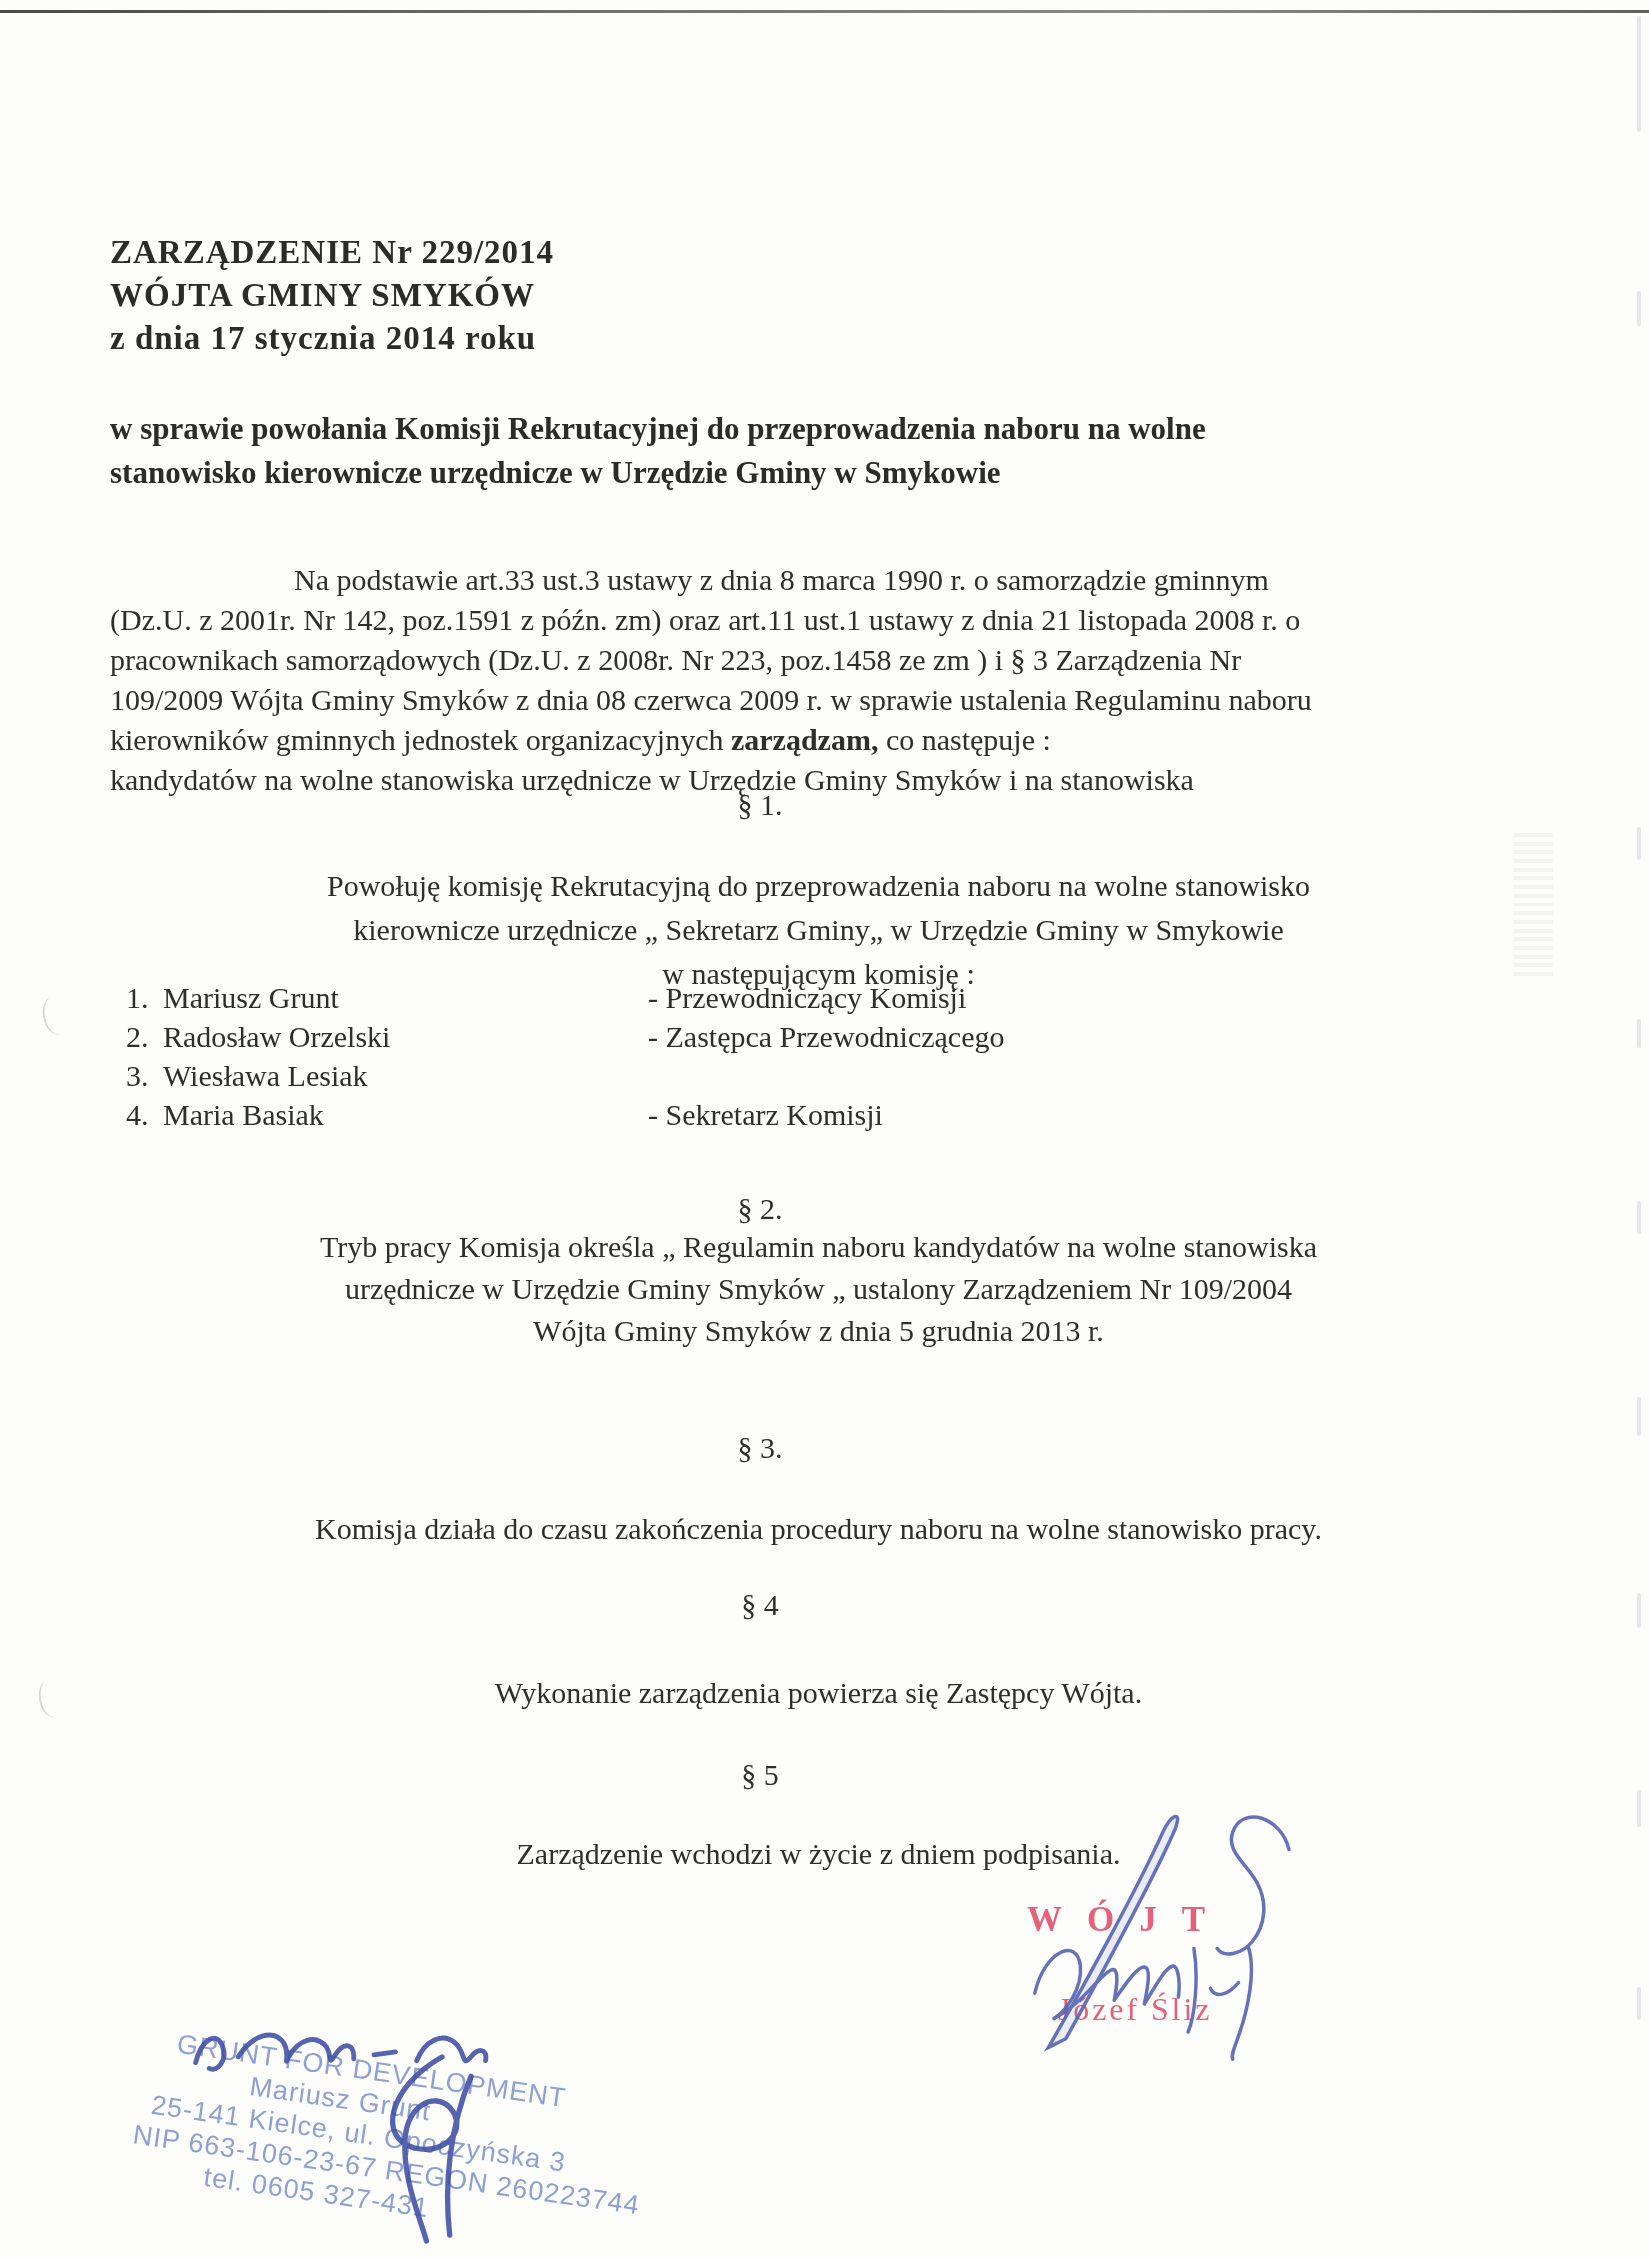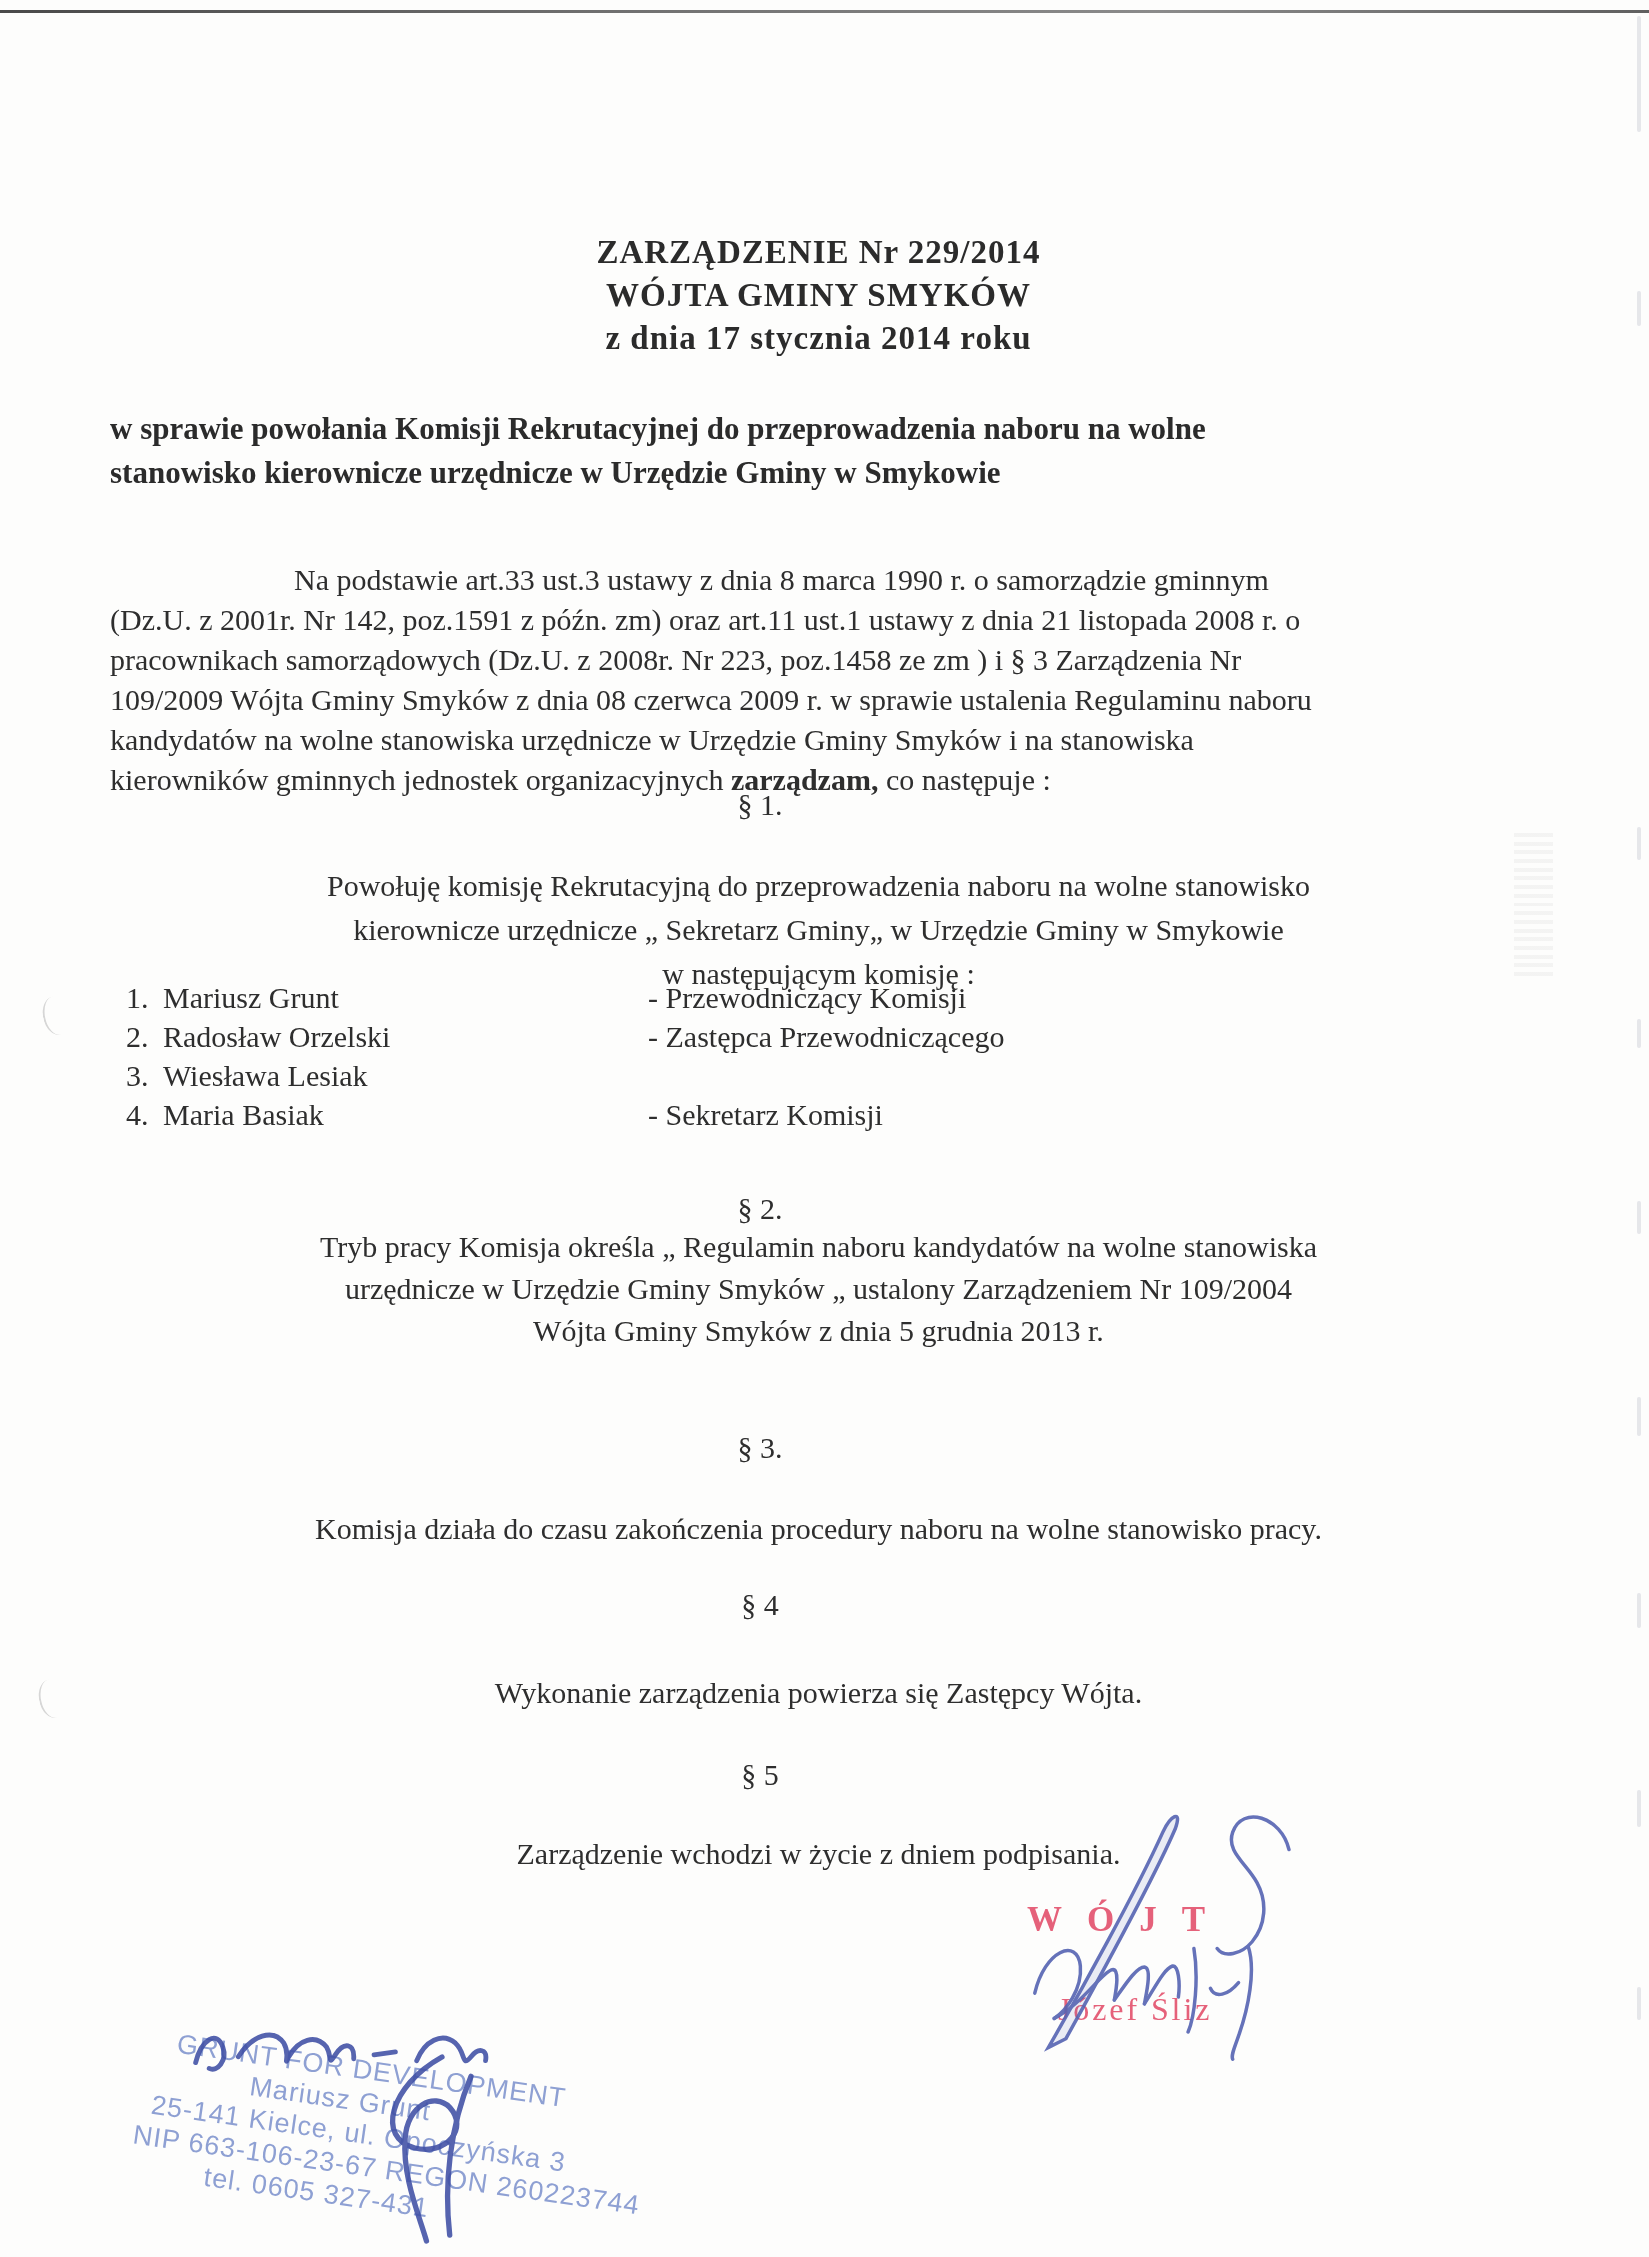--- a/index.html
+++ b/index.html
@@ -15,21 +15,21 @@
   
   .top-edge{position:absolute;top:9.7px;left:0;width:1650px;height:2.9px;
     background:linear-gradient(to right,#2a2a2a 0%,#555 35%,#777 70%,#444 100%);opacity:.85;}
   .right-dash{position:absolute;width:3.9px;background:#b9bec8;opacity:.35;left:1637px;border-radius:1.9px;}
   .left-curve{position:absolute;width:25px;height:39px;border-left:2.9px solid #c2c2c2;
     border-radius:50%;opacity:.65;transform:rotate(-12deg);}
   .noise-band{position:absolute;left:1514px;top:833px;width:39px;height:146px;
     background:repeating-linear-gradient(to bottom,rgba(160,160,160,.10) 0 3.9px,rgba(255,255,255,0) 3.9px 8.7px);}
   
   .abs{position:absolute;}
-  .title-block{left:110px;top:231px;width:1417px;text-align:center;
+  .title-block{left:110px;top:231px;width:1417px;
     font-weight:bold;font-size:33px;line-height:43px;letter-spacing:1px;color:#2b2b2b;}
   .subject{left:110px;top:407px;width:1426px;font-weight:bold;font-size:31px;line-height:44px;color:#2b2b2b;}
   .legal{left:110px;top:525px;width:1436px;font-size:30px;line-height:40px;margin-top:35px;}
   .legal .indent{text-indent:184px;}
   .sect-head{left:110px;width:1300px;text-align:center;font-size:30px;}
   .para{left:110px;width:1417px;font-size:30px;line-height:44px;text-align:center;}
   .bold{font-weight:bold;}
   .members{left:126px;top:978px;width:1261px;font-size:30px;}
   .member-row{display:flex;height:39px;line-height:39px;}
   .member-num{width:37px;}
@@ -79,22 +79,22 @@
   <div class="abs subject">
     <div>w sprawie powołania Komisji  Rekrutacyjnej do przeprowadzenia naboru na wolne</div>
     <div>stanowisko kierownicze urzędnicze w Urzędzie Gminy w Smykowie</div>
   </div>
 
   <div class="abs legal">
     <div class="indent">Na podstawie art.33 ust.3 ustawy z dnia 8 marca 1990 r. o samorządzie gminnym</div>
     <div>(Dz.U. z 2001r. Nr 142, poz.1591 z późn. zm) oraz art.11 ust.1 ustawy z dnia 21 listopada 2008 r. o</div>
     <div>pracownikach samorządowych (Dz.U. z 2008r. Nr 223, poz.1458 ze zm ) i § 3 Zarządzenia Nr</div>
     <div>109/2009 Wójta Gminy Smyków z dnia 08 czerwca 2009 r. w sprawie ustalenia Regulaminu naboru</div>
+    <div><span>kierowników gminnych jednostek  organizacyjnych   </span><span class="bold">zarządzam,</span><span> co następuje :</span></div>
     <div>kandydatów na wolne stanowiska urzędnicze w Urzędzie Gminy Smyków i na stanowiska</div>
-    <div><span>kierowników gminnych jednostek  organizacyjnych   </span><span class="bold">zarządzam,</span><span> co następuje :</span></div>
   </div>
 
   <div class="abs sect-head" style="top:788px;">§ 1.</div>
   <div class="abs para" style="top:864px;">
     <div>Powołuję komisję Rekrutacyjną do przeprowadzenia naboru na wolne stanowisko</div>
     <div>kierownicze urzędnicze „ Sekretarz Gminy„ w Urzędzie Gminy w Smykowie</div>
     <div>w następującym komisję :</div>
   </div>
   <div class="abs members">
     <div class="member-row">

